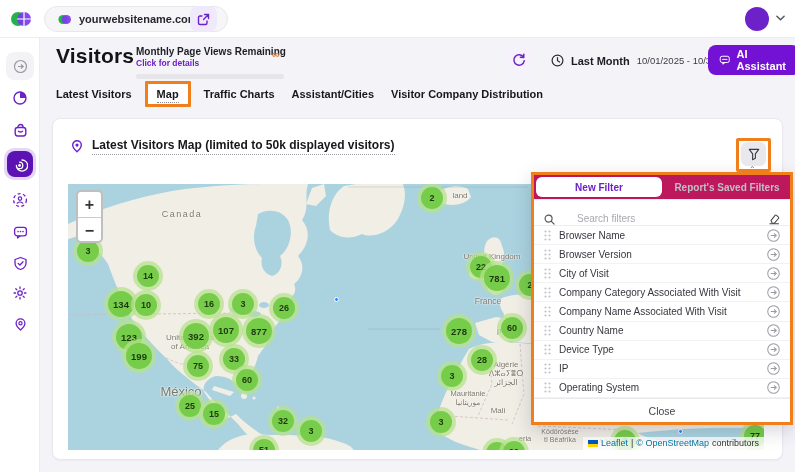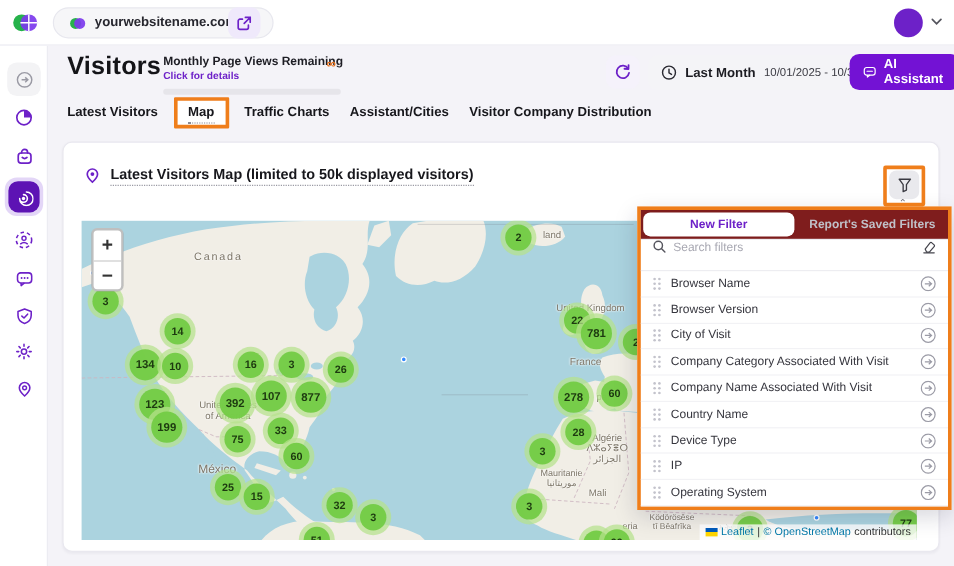--- a/index.html
+++ b/index.html
@@ -62,24 +62,24 @@
   .cluster.big .c-in{width:26px;height:26px;font-size:9.5px;}
   .zoomctl{position:absolute;left:8px;top:6px;width:27px;height:53px;background:#fff;border:2px solid rgba(0,0,0,.25);border-radius:5px;z-index:6;}
   .zoomctl .zbtn{width:100%;height:25px;display:flex;align-items:center;justify-content:center;font-size:16px;font-weight:bold;color:#333;cursor:pointer;}
   .zoomctl .zsep{height:1px;background:#ccc;}
   .attribution{position:absolute;right:0;bottom:0;background:rgba(255,255,255,.82);padding:1px 5px 2px;font-size:9px;color:#333;display:flex;align-items:center;gap:3px;z-index:6;}
   .ua-flag{display:inline-block;width:10px;height:7px;background:linear-gradient(#005bbb 50%,#ffd500 50%);}
   .attr-link{color:#0078a8;cursor:pointer;}
 
   
   .fpanel{position:absolute;left:531px;top:172px;width:262px;height:253px;background:#fff;border:3px solid #ef7e1b;box-shadow:0 6px 18px rgba(30,30,60,.18);z-index:20;display:flex;flex-direction:column;}
-  .f-tabs{height:25px;background:#7f1d1d;display:flex;border-bottom:1px solid #ededf1;flex:none;}
+  .f-tabs{height:25px;background:#be185d;display:flex;border-bottom:1px solid #ededf1;flex:none;}
   .f-tab{flex:1;display:flex;align-items:center;justify-content:center;font-size:10px;font-weight:bold;color:#c0c0c8;cursor:pointer;}
   .f-tab.active{background:#fff;color:#6d21c8;border-radius:6px;margin:2px;box-shadow:0 0 3px rgba(0,0,0,.05);}
-  .f-search{height:26px;display:flex;align-items:flex-start;gap:4px;padding:0 10px;border-bottom:1px solid #ededf1;flex:none;}
+  .f-search{height:26px;display:flex;align-items:flex-end;gap:20px;padding:0 10px;border-bottom:1px solid #ededf1;flex:none;}
   .f-search input{flex:1;border:none;outline:none;font-size:10px;color:#444;background:transparent;}
   .f-search input::placeholder{color:#a8a8b2;}
   .f-list{flex:1;display:flex;flex-direction:column;}
   .f-row{flex:1;display:flex;align-items:center;gap:8px;padding:0 10px;border-bottom:1px solid #f2f2f5;font-size:10px;color:#36363e;cursor:pointer;}
   .f-row .f-label{flex:1;}
   .f-close{height:24px;flex:none;display:flex;align-items:center;justify-content:center;font-size:10.5px;color:#44444c;cursor:pointer;}
   .icon-s{flex:none;}
 </style>
 </head>
 <body>
@@ -299,21 +299,21 @@
 
     <div class="attribution">
       <span class="ua-flag"></span>
       <span class="attr-link">Leaflet</span>
       <span>|</span>
       <span class="attr-link">© OpenStreetMap</span>
       <span>contributors</span>
     </div>
   <div class="map-label" style="left: 114px; top: 30px; font-size: 9px; letter-spacing: 1.5px;">Canada</div>
       <div class="map-label" style="left: 122px; top: 158px; font-size: 8px;">United States<br>of America</div>
-      <div class="map-label" style="left: 113px; top: 208px; font-size: 10px;">México</div>
+      <div class="map-label" style="left: 113px; top: 208px; font-size: 13px;">México</div>
       <div class="map-label" style="left: 392px; top: 12px; font-size: 8px;">land</div>
       <div class="map-label" style="left: 424px; top: 73px; font-size: 8px;">United Kingdom</div>
       <div class="map-label" style="left: 420px; top: 118px; font-size: 8.5px;">France</div>
       <div class="map-label" style="left: 438px; top: 147px; font-size: 8px;">paña</div>
       <div class="map-label" style="left: 438px; top: 190px; font-size: 8px;">Algérie<br>ⴷⵣⴰⵢⴻⵔ<br>الجزائر</div>
       <div class="map-label" style="left: 400px; top: 215px; font-size: 7.5px;">Mauritanie<br>موريتانيا</div>
       <div class="map-label" style="left: 430px; top: 227px; font-size: 8px;">Mali</div>
       <div class="map-label" style="left: 457px; top: 255px; font-size: 7.5px;">eria</div>
       <div class="map-label" style="left: 492px; top: 252px; font-size: 7px;">Ködörösêse<br>tî Bêafrîka</div>
       <div class="map-label" style="left: 543px; top: 257px; font-size: 7px;">ኢትዮጵያ</div>
@@ -385,21 +385,21 @@
       </div>
       <div class="cluster" style="left: 413px; top: 83px;">
         <div class="c-in">22</div>
       </div>
       <div class="cluster big" style="left: 429px; top: 94px;">
         <div class="c-in">781</div>
       </div>
       <div class="cluster" style="left: 462px; top: 101px;">
         <div class="c-in">2</div>
       </div>
-      <div class="cluster big" style="left: 410px; top: 147px;">
+      <div class="cluster big" style="left: 391px; top: 147px;">
         <div class="c-in">278</div>
       </div>
       <div class="cluster" style="left: 444px; top: 144px;">
         <div class="c-in">60</div>
       </div>
       <div class="cluster" style="left: 414px; top: 176px;">
         <div class="c-in">28</div>
       </div>
       <div class="cluster" style="left: 384px; top: 192px;">
         <div class="c-in">3</div>
@@ -567,15 +567,16 @@
             <circle cx="1.5" cy="9.5" r="1.1" fill="#c3c3cc"></circle>
             <circle cx="5.5" cy="9.5" r="1.1" fill="#c3c3cc"></circle>
           </svg>
           <span class="f-label">Operating System</span>
           <svg class="icon-s" width="13" height="13" viewBox="0 0 14 14">
             <circle cx="7" cy="7" r="6.2" fill="none" stroke="#9b9ba6" stroke-width="1.1"></circle>
             <path d="M4 7 H9.5 M7.5 4.8 L10 7 L7.5 9.2" fill="none" stroke="#9b9ba6" stroke-width="1.1"></path>
           </svg>
         </div>
       </div>
+    <div class="f-close" style="border-top:1px solid #e9e9ee">Close</div>
   </div>
 
 </div>
 
 </body></html>

